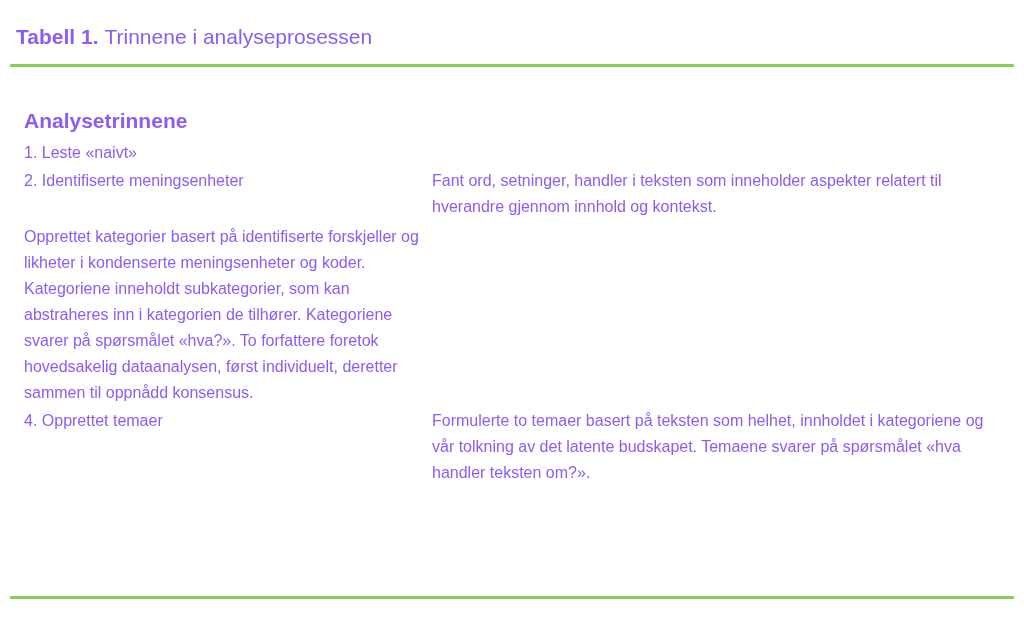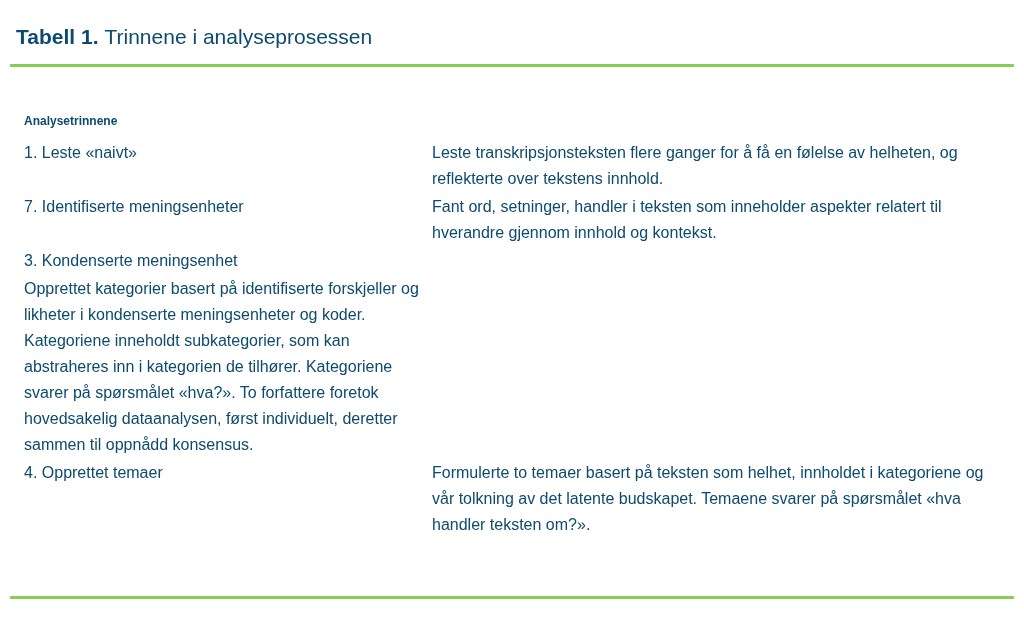--- a/index.html
+++ b/index.html
@@ -35,57 +35,55 @@
   .analysis-table {
     position: absolute;
     left: 24px;
     top: 108px;
     width: 966px;
     font-size: 16px;
     line-height: 26px;
   }
   .table-header {
     font-weight: 700;
-    font-size: 12px;
+    font-size: 21px;
     margin-bottom: 6px;
   }
   .t-row {
     display: grid;
     grid-template-columns: 408px 556px;
     margin-bottom: 2px;
   }
   .cell-step { padding-right: 16px; }
   .cell-desc { }
 </style>
 </head>
 <body>
 
-<div class="page" style="color: #0c4a6e;">
+<div class="page" style="color: #8b5cf6;">
 
   <div class="title-bar">
     <span class="title-prefix">Tabell 1.</span><span class="title-text">Trinnene i analyseprosessen</span>
   </div>
 
   <div class="rule rule-top" style="background: rgb(132, 206, 88);"></div>
 
   <div class="analysis-table">
     <div class="table-header">Analysetrinnene</div>
 
     <div class="t-row">
       <div class="cell-step">1. Leste «naivt»</div>
-      <div class="cell-desc">Leste transkripsjonsteksten flere ganger for å få en følelse av helheten, og reflekterte over tekstens innhold.</div>
     </div>
 
     <div class="t-row">
-      <div class="cell-step">7. Identifiserte meningsenheter</div>
+      <div class="cell-step">2. Identifiserte meningsenheter</div>
       <div class="cell-desc">Fant ord, setninger, handler i teksten som inneholder aspekter relatert til hverandre gjennom innhold og kontekst.</div>
     </div>
 
     <div class="t-row">
-      <div class="cell-step">3. Kondenserte meningsenhet</div>
     </div>
 
 
     <div class="t-row">
       <div class="cell-desc">Opprettet kategorier basert på identifiserte forskjeller og likheter i kondenserte meningsenheter og koder. Kategoriene inneholdt subkategorier, som kan abstraheres inn i kategorien de tilhører. Kategoriene svarer på spørsmålet «hva?». To forfattere foretok hovedsakelig dataanalysen, først individuelt, deretter sammen til oppnådd konsensus.</div>
     </div>
 
     <div class="t-row">
       <div class="cell-step">4. Opprettet temaer</div>
       <div class="cell-desc">Formulerte to temaer basert på teksten som helhet, innholdet i kategoriene og vår tolkning av det latente budskapet. Temaene svarer på spørsmålet «hva handler teksten om?».</div>

